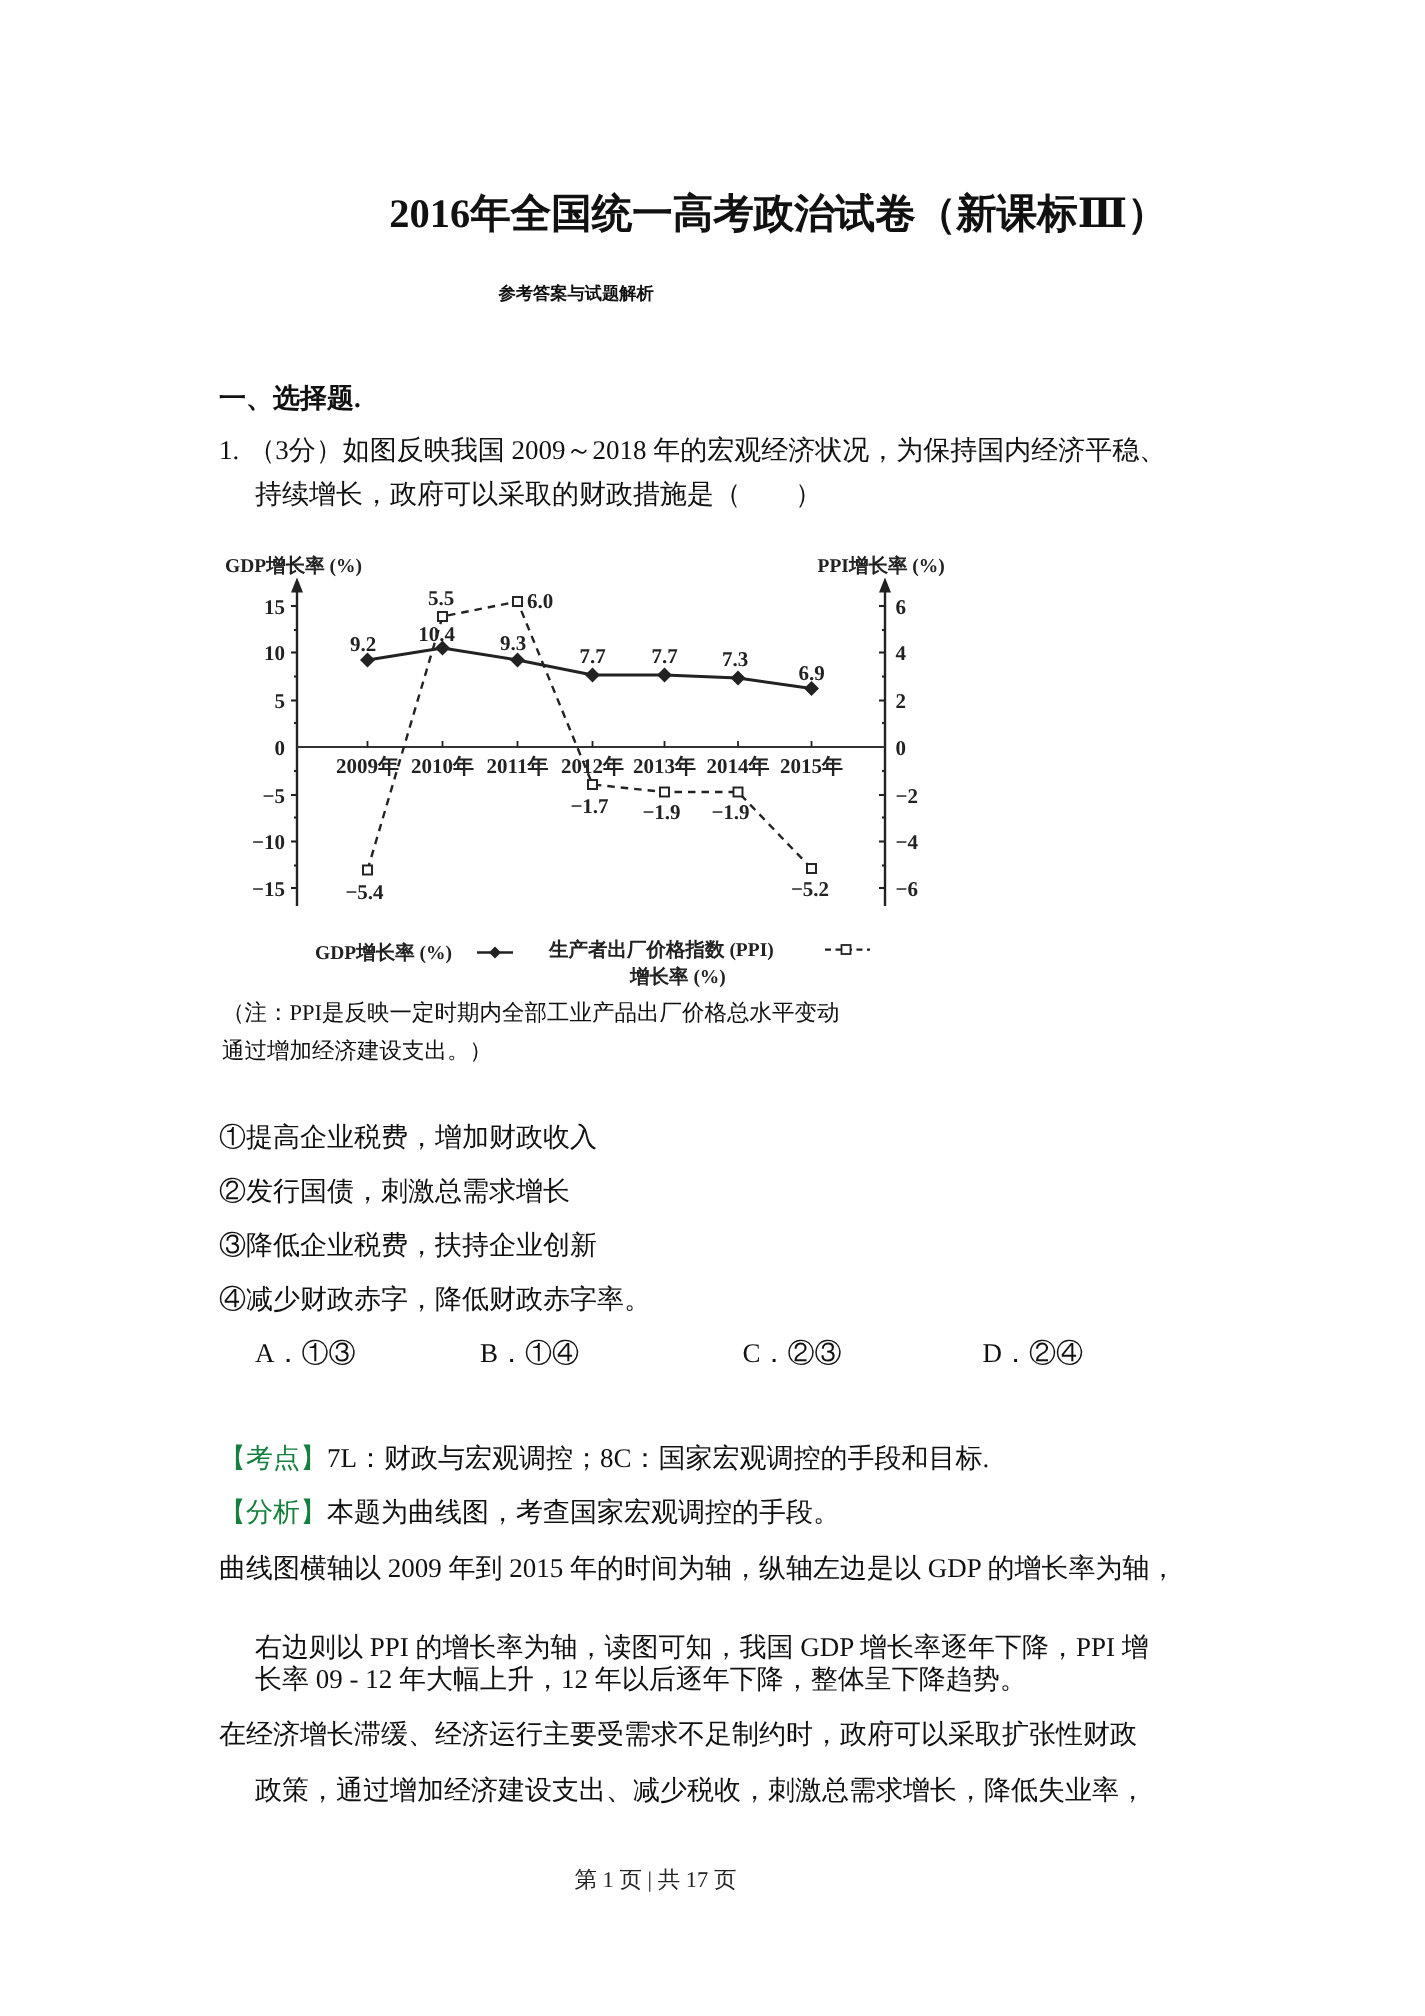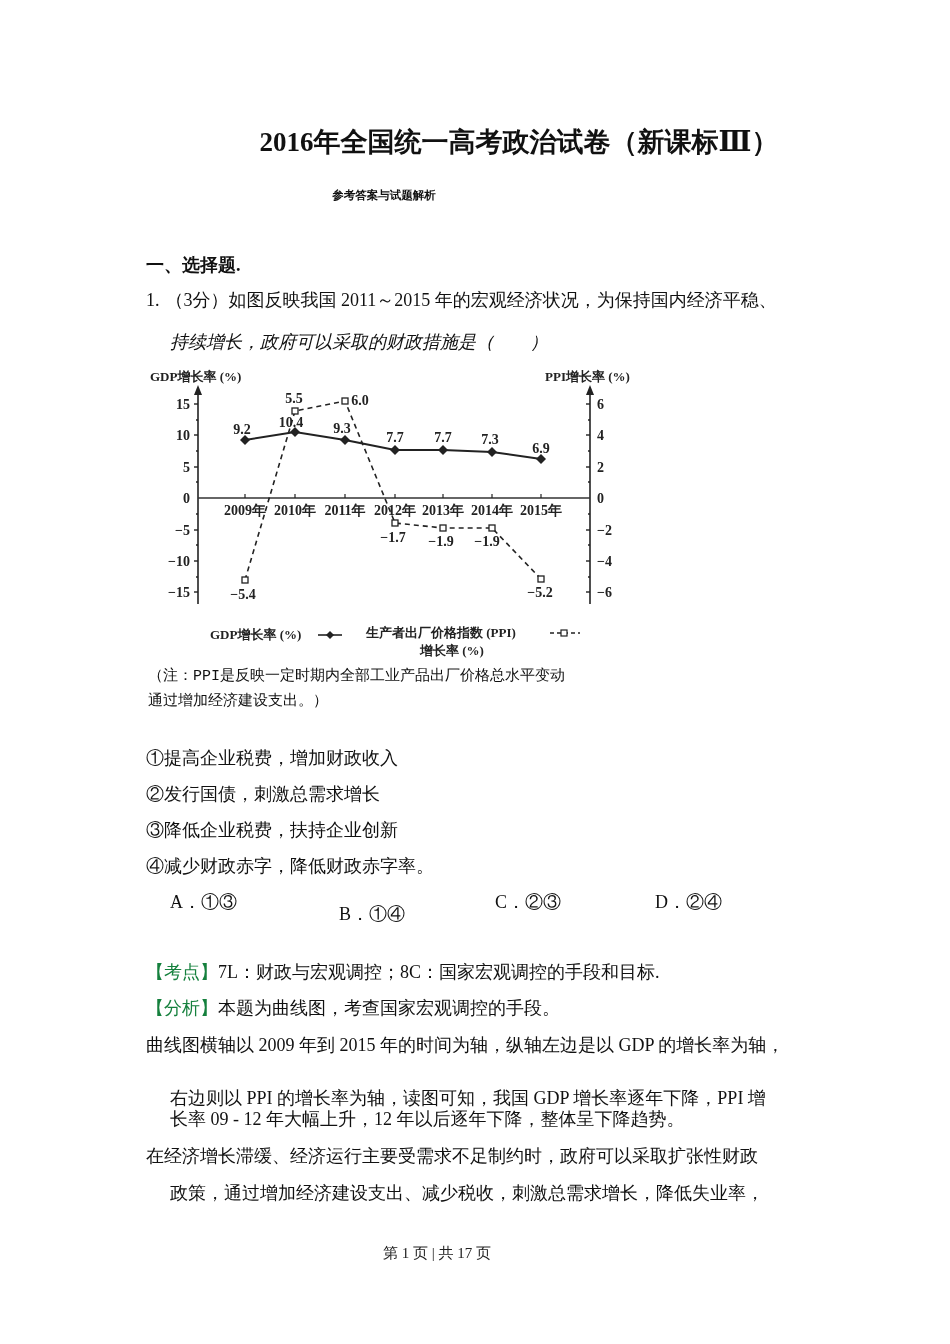--- a/index.html
+++ b/index.html
@@ -6,34 +6,34 @@
   body { width: 950px; height: 1344px; position: relative; overflow: hidden;
          font-family: "Liberation Serif", "DejaVu Serif", serif; color: #111; }
   .abs { position: absolute; white-space: nowrap; }
   .title { left: 0; width: 950px; top: 124px; text-align: center; font-size: 27px; font-weight: bold; letter-spacing: 0px; margin-left: 44px; }
   .subtitle { left: 0; width: 768px; top: 188px; text-align: center; font-size: 11.5px; font-weight: bold; font-family: "DejaVu Sans", sans-serif; }
   .section { left: 146px; top: 253px; font-size: 18px; font-weight: bold; }
   .p { font-size: 18px; line-height: 18px; }
   .kw { color: #15803d; }
   .chart { left: 140px; top: 360px; }
   .chart svg text { font-family: "Liberation Serif", serif; }
-  .note { font-family: Liberation Mono, monospace; font-size: 15px; }
+  .note { font-family: Liberation Serif, serif; font-size: 15px; }
   .footer { left: 0; width: 874px; top: 1244px; text-align: center; font-size: 15px; color: #222; }
 </style>
 </head>
 <body>
 
 <div class="abs title">2016年全国统一高考政治试卷（新课标Ⅲ）</div>
 <div class="abs subtitle">参考答案与试题解析</div>
 <div class="abs section">一、选择题.</div>
 
 <div class="abs p" style="left:146px; top:291px;">
-  <span>1.</span><span style="display:inline-block;width:6px"></span><span>（3分）</span><span>如图反映我国 2011～2015 年的宏观经济状况，为保持国内经济平稳、</span>
+  <span>1.</span><span style="display:inline-block;width:6px"></span><span>（3分）</span><span>如图反映我国 2009～2018 年的宏观经济状况，为保持国内经济平稳、</span>
 </div>
-<div class="abs p" style="left:170px; top:333px;font-style:italic;">持续增长，政府可以采取的财政措施是（　　）</div>
+<div class="abs p" style="left:170px; top:320px;">持续增长，政府可以采取的财政措施是（　　）</div>
 
 <div class="abs chart">
   <svg width="520" height="310" viewBox="140 356 520 310" xmlns="http://www.w3.org/2000/svg">
 
     <text x="150" y="377" font-size="13" font-weight="bold" fill="#222">GDP增长率 (%)</text>
     <text x="545" y="377" font-size="13" font-weight="bold" fill="#222">PPI增长率 (%)</text>
 
     <line x1="198" y1="384" x2="198" y2="600" stroke="#222" stroke-width="1.6"></line>
     <polygon points="198,381 194,391 202,391" fill="#222"></polygon>
 
@@ -165,21 +165,21 @@
 
 <div class="abs note" style="left:148px; top:666px;">（注：PPI是反映一定时期内全部工业产品出厂价格总水平变动</div>
 <div class="abs note" style="left:148px; top:691px;">通过增加经济建设支出。）</div>
 
 <div class="abs p" style="left:146px; top:749px;">①提高企业税费，增加财政收入</div>
 <div class="abs p" style="left:146px; top:785px;">②发行国债，刺激总需求增长</div>
 <div class="abs p" style="left:146px; top:821px;">③降低企业税费，扶持企业创新</div>
 <div class="abs p" style="left:146px; top:857px;">④减少财政赤字，降低财政赤字率。</div>
 
 <div class="abs p" style="left:170px; top:893px;"><span>A．</span><span>①③</span></div>
-<div class="abs p" style="left:339px; top:893px;margin-top:12px;"><span>B．</span><span>①④</span></div>
+<div class="abs p" style="left:320px; top:893px;"><span>B．</span><span>①④</span></div>
 <div class="abs p" style="left:495px; top:893px;"><span>C．</span><span>②③</span></div>
 <div class="abs p" style="left:655px; top:893px;"><span>D．</span><span>②④</span></div>
 
 <div class="abs p" style="left:146px; top:963px;">
   <span class="kw">【考点】</span><span>7L：财政与宏观调控；8C：国家宏观调控的手段和目标.</span>
 </div>
 <div class="abs p" style="left:146px; top:999px;">
   <span class="kw">【分析】</span><span>本题为曲线图，考查国家宏观调控的手段。</span>
 </div>
 <div class="abs p" style="left:146px; top:1036px;">曲线图横轴以 2009 年到 2015 年的时间为轴，纵轴左边是以 GDP 的增长率为轴，</div>

